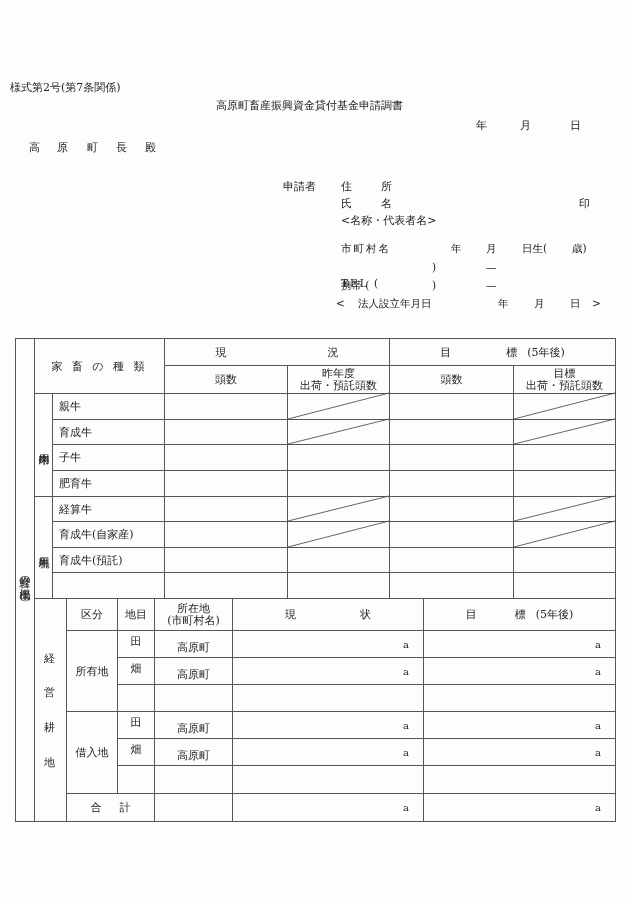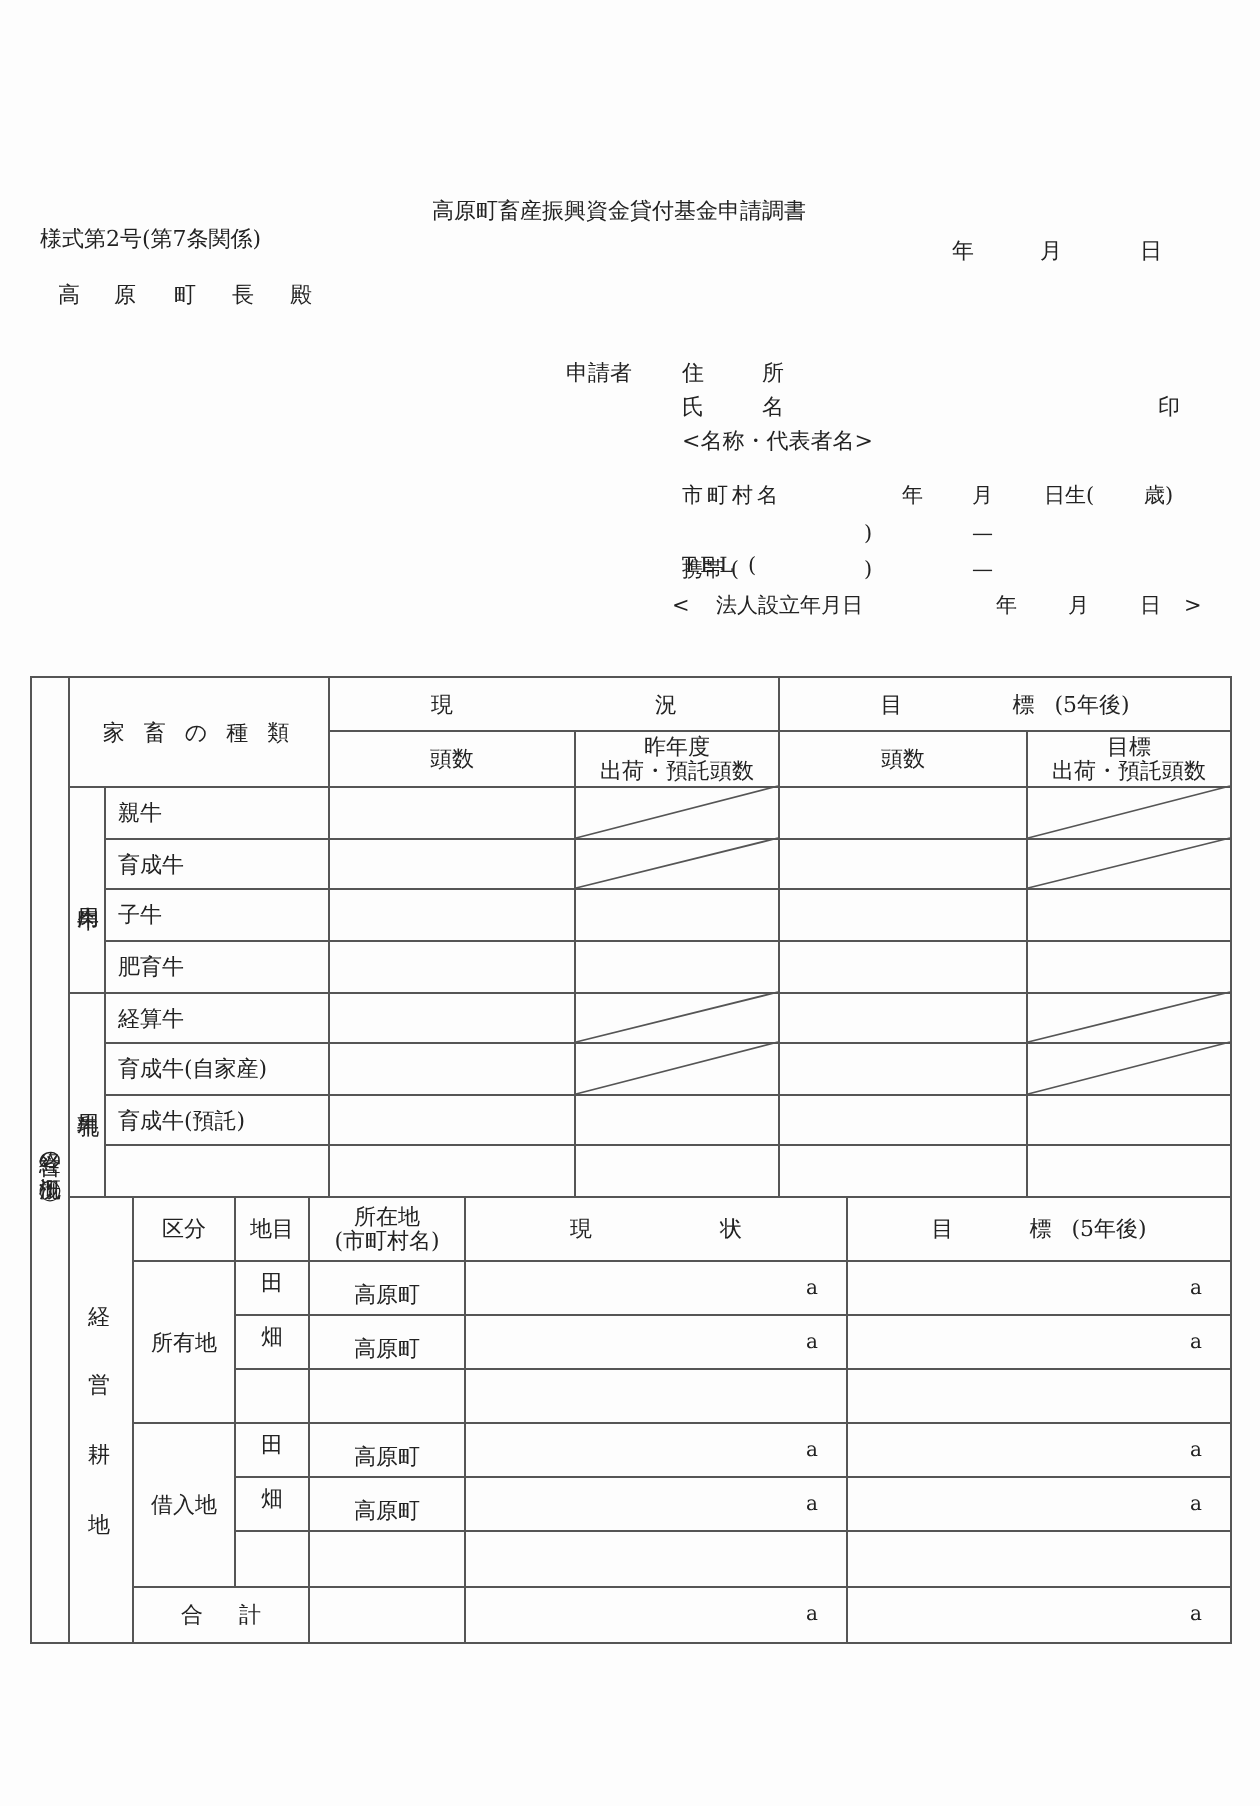--- a/index.html
+++ b/index.html
@@ -13,21 +13,21 @@
   .c { position:absolute; display:flex; align-items:center; justify-content:center; text-align:center; line-height:13px; font-size:11px; }
   .l { position:absolute; display:flex; align-items:center; padding-left:6px; box-sizing:border-box; font-size:11px; }
   .r { position:absolute; display:flex; align-items:center; justify-content:flex-end; padding-right:14px; box-sizing:border-box; font-size:10px; }
   .vert { writing-mode:vertical-rl; text-orientation:upright; letter-spacing:0; font-size:11px; line-height:13px; }
   .cell { position:absolute; }
   svg.diag { position:absolute; overflow:visible; }
 </style>
 </head>
 <body>
 
-<div class="t" style="left:20px;top:81px;margin-top:32px;">様式第2号(第7条関係)</div>
+<div class="t" style="left:10px;top:81px;">様式第2号(第7条関係)</div>
 <div class="t" style="left:216px;top:99px;">高原町畜産振興資金貸付基金申請調書</div>
 <div class="t" style="left:476px;top:119px;">年</div>
 <div class="t" style="left:520px;top:119px;">月</div>
 <div class="t" style="left:570px;top:119px;">日</div>
 
 <div>
   <div class="t" style="left:29px;top:141px;">高</div>
   <div class="t" style="left:57px;top:141px;">原</div>
   <div class="t" style="left:87px;top:141px;">町</div>
   <div class="t" style="left:116px;top:141px;">長</div>

